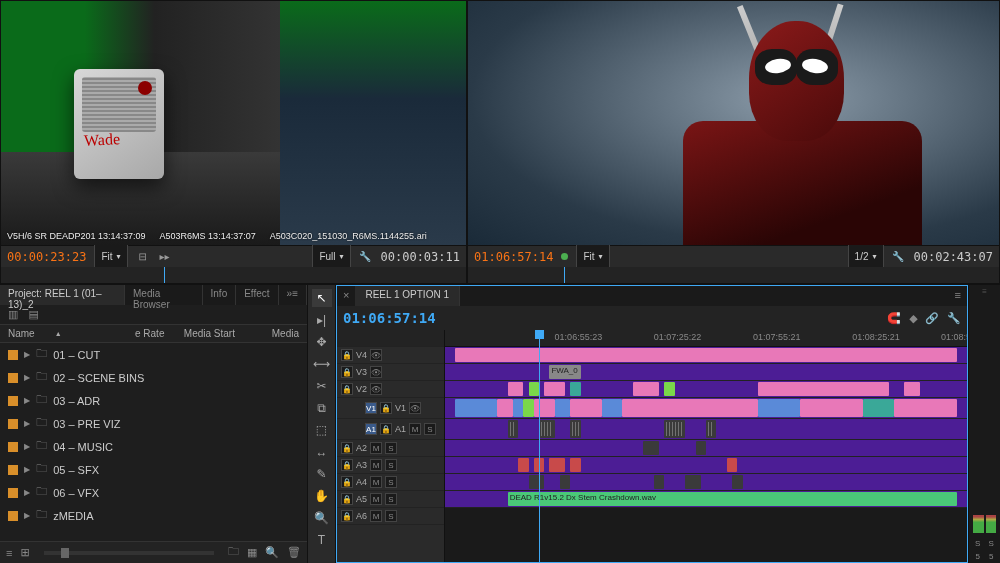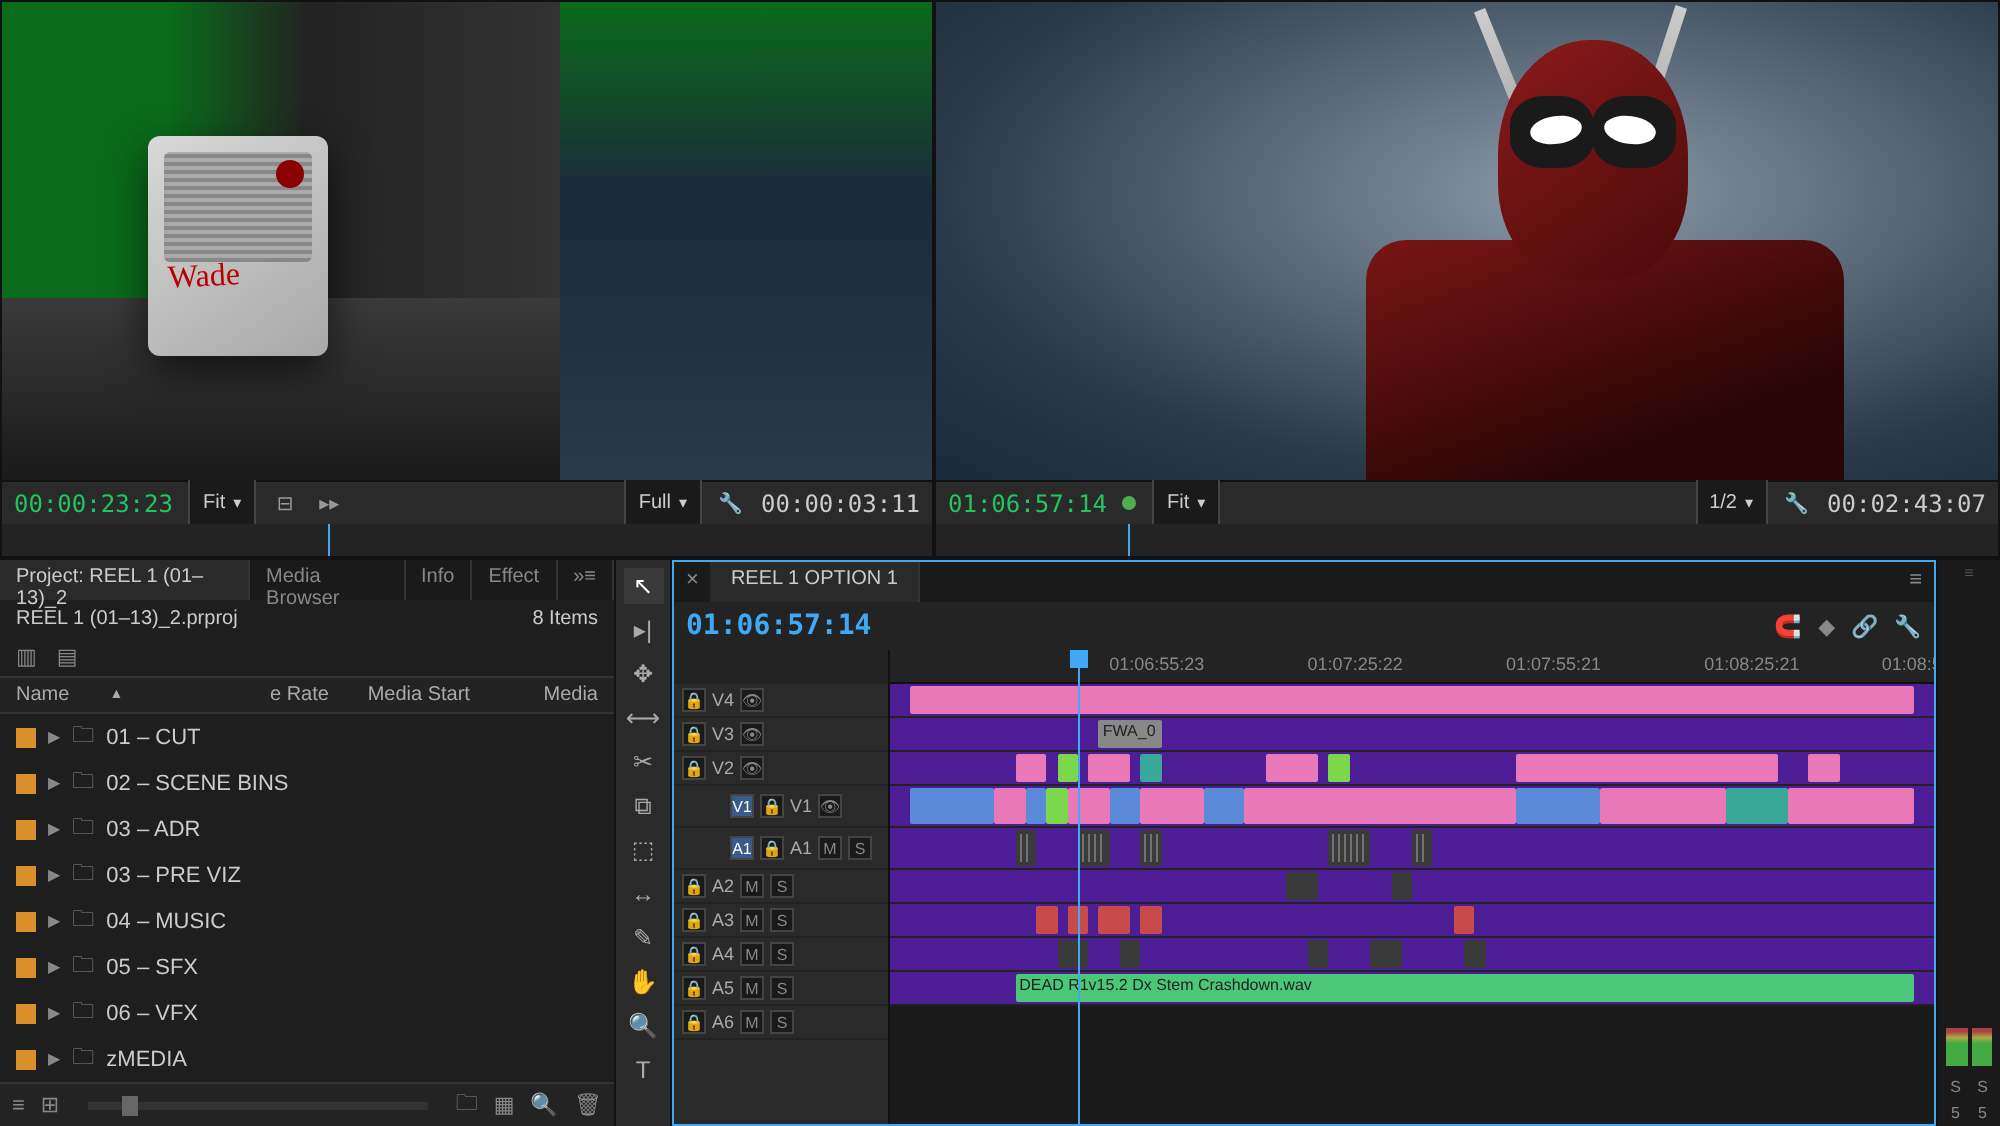--- a/index.html
+++ b/index.html
@@ -34,21 +34,21 @@
 .eye-patch { position: absolute; top: 28px; width: 42px; height: 36px; background: #1a1a1a; border-radius: 40%; }
 .eye-patch.l { left: 6px; }
 .eye-patch.r { right: 6px; }
 .torso { position: absolute; top: 100px; left: 5%; width: 90%; height: 60%; background: linear-gradient(160deg, #7a1515 0%, #2a0505 70%); border-radius: 20px 20px 0 0; }
 .sword { position: absolute; width: 6px; height: 140px; background: linear-gradient(#ccc, #888); top: -20px; }
 .sword.s1 { left: 35%; transform: rotate(-22deg); }
 .sword.s2 { left: 55%; transform: rotate(18deg); }
 
 
 .mon-ctrl { height: 22px; background: #2a2a2a; display: flex; align-items: center; padding: 0 6px; gap: 8px; border-top: 1px solid #111; }
-.tc-main { color: #22c55e; font-size: 12px; font-family: monospace; }
+.tc-main { color: #f97316; font-size: 12px; font-family: monospace; }
 .tc-right { color: #ccc; font-size: 12px; font-family: monospace; margin-left: auto; }
 .fit-dd { background: #1a1a1a; padding: 17px 6px; border: 1px solid #444; font-size: 10px; display: flex; align-items: center; gap: 4px; }
 .fit-dd::after { content: '▾'; font-size: 8px; }
 .rec-dot { width: 7px; height: 7px; background: #4caf50; border-radius: 50%; }
 .mini-btn { width: 14px; height: 14px; display: inline-flex; align-items: center; justify-content: center; color: #999; cursor: pointer; font-size: 10px; }
 .mini-scrub { height: 16px; background: #232323; position: relative; }
 .mini-scrub .playhead { position: absolute; top: 0; bottom: 0; width: 1px; background: #3fa9f5; }
 .mini-scrub .ph-src { left: 35%; }
 .mini-scrub .ph-prog { left: 18%; }
 
@@ -132,20 +132,25 @@
           <div class="src-left">
             <div class="surface"></div>
             <div class="radio-box">
               <div class="radio-grille"></div>
               <div class="radio-dial"></div>
               <div class="radio-label">Wade</div>
             </div>
           </div>
           <div class="src-right"></div>
         </div>
+        <div class="burnin">
+          <span>V5H/6 SR DEADP201 13:14:37:09</span>
+          <span>A503R6MS   13:14:37:07</span>
+          <span>A503C020_151030_R6MS.1144255.ari</span>
+        </div>
       </div>
       <div class="mon-ctrl">
         <span class="tc-main">00:00:23:23</span>
         <span class="fit-dd">Fit</span>
         <span class="mini-btn">⊟</span>
         <span class="mini-btn">▸▸</span>
         <span style="flex:1"></span>
         <span class="fit-dd">Full</span>
         <span class="mini-btn">🔧</span>
         <span class="tc-right">00:00:03:11</span>
@@ -188,24 +193,20 @@
 
   <div class="bottom">
 
     <div class="project">
       <div class="tabs">
         <div class="tab active">Project: REEL 1 (01–13)_2</div>
         <div class="tab">Media Browser</div>
         <div class="tab">Info</div>
         <div class="tab">Effect</div>
         <div class="tab">»≡</div>
-      </div>
-      <div class="proj-name">
-        <span>REEL 1 (01–13)_2.prproj</span>
-        <span>8 Items</span>
       </div>
       <div class="proj-icons">
         <span>▥</span>
         <span>▤</span>
       </div>
       <div class="bin-header">
         <div class="col col-name">
             <span>Name</span>
             <span style="font-size:7px">▲</span>
           </div>

